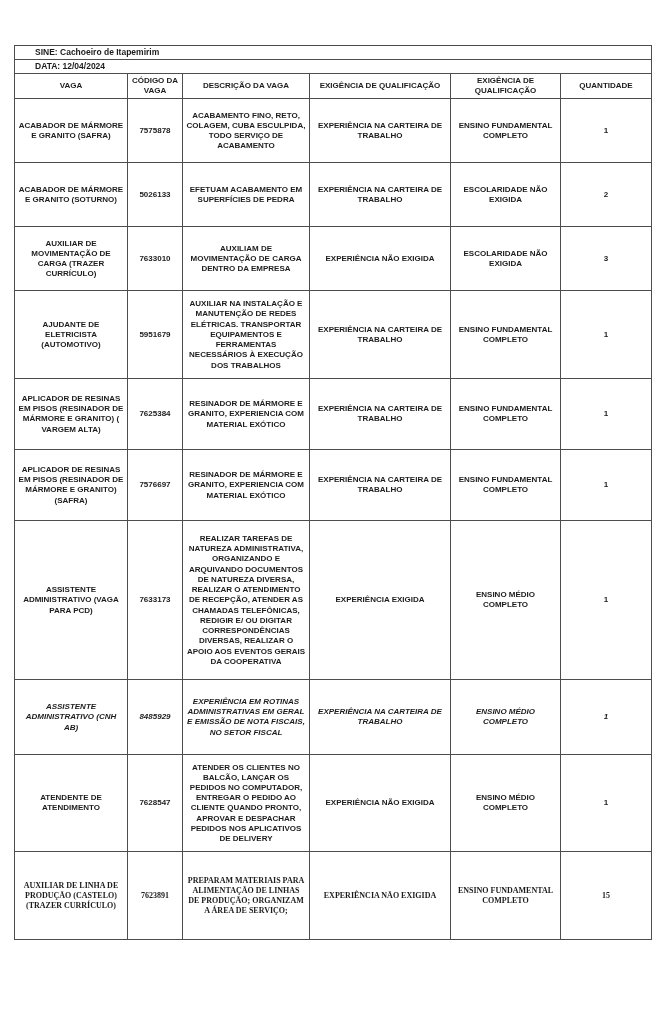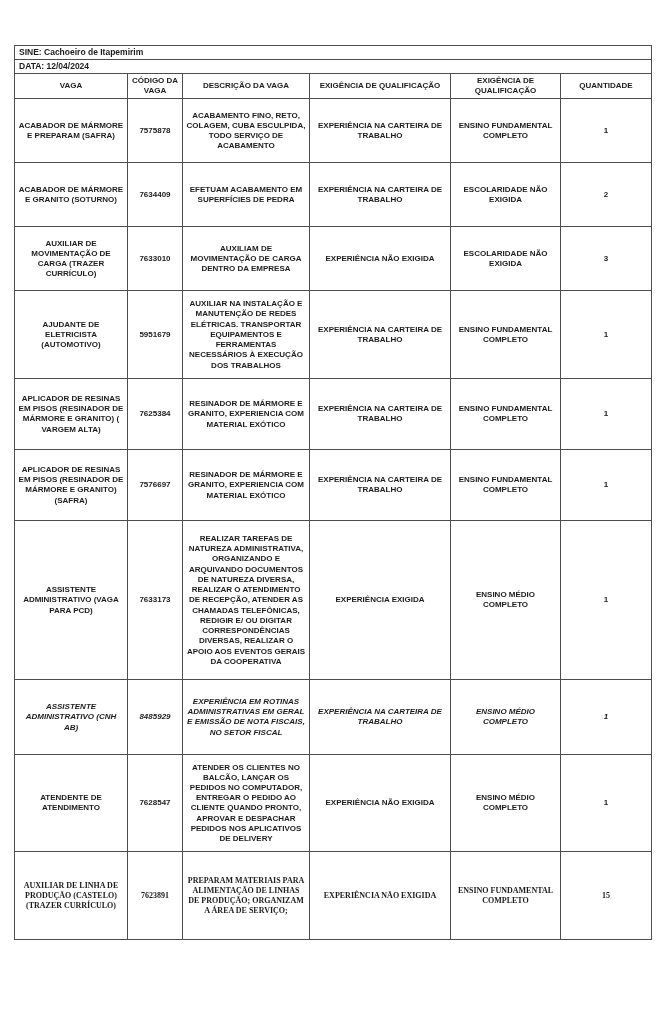--- a/index.html
+++ b/index.html
@@ -33,21 +33,21 @@
     line-height: 1.28;
     padding: 2px 3px;
     text-align: center;
     vertical-align: middle;
     overflow: hidden;
     word-wrap: break-word;
   }
   tr.title-row td {
     text-align: left;
     font-size: 8.5px;
-    padding: 1px 4px;
+    padding: 1px 20px;
     height: 11px;
   }
   tr.col-header-row th {
     height: 20px;
   }
   
   tbody[data-name="job-table-body"] tr:nth-child(1)  { height: 64px; }
   tbody[data-name="job-table-body"] tr:nth-child(2)  { height: 64px; }
   tbody[data-name="job-table-body"] tr:nth-child(3)  { height: 64px; }
   tbody[data-name="job-table-body"] tr:nth-child(4)  { height: 88px; }
@@ -82,30 +82,30 @@
         <th data-name="column-header-vaga">VAGA</th>
         <th data-name="column-header-codigo">CÓDIGO DA VAGA</th>
         <th data-name="column-header-descricao">DESCRIÇÃO DA VAGA</th>
         <th data-name="column-header-qualificacao">EXIGÊNCIA DE QUALIFICAÇÃO</th>
         <th data-name="column-header-escolarizacao">EXIGÊNCIA DE QUALIFICAÇÃO</th>
         <th data-name="column-header-quantidade">QUANTIDADE</th>
       </tr>
     </thead>
     <tbody data-name="job-table-body">
         <tr class="job-row" data-name="table-row">
-    <td data-name="cell-vaga">ACABADOR DE MÁRMORE E PREPARAM (SAFRA)</td>
+    <td data-name="cell-vaga">ACABADOR DE MÁRMORE E GRANITO (SAFRA)</td>
     <td data-name="cell-codigo">7575878</td>
     <td data-name="cell-descricao">ACABAMENTO FINO, RETO, COLAGEM, CUBA ESCULPIDA, TODO SERVIÇO DE ACABAMENTO</td>
     <td data-name="cell-qualificacao">EXPERIÊNCIA NA CARTEIRA DE TRABALHO</td>
     <td data-name="cell-escolarizacao">ENSINO FUNDAMENTAL COMPLETO</td>
     <td data-name="cell-quantidade">1</td>
   </tr>
         <tr class="job-row" data-name="table-row">
     <td data-name="cell-vaga">ACABADOR DE MÁRMORE E GRANITO (SOTURNO)</td>
-    <td data-name="cell-codigo">7634409</td>
+    <td data-name="cell-codigo">5026133</td>
     <td data-name="cell-descricao">EFETUAM ACABAMENTO EM SUPERFÍCIES DE PEDRA</td>
     <td data-name="cell-qualificacao">EXPERIÊNCIA NA CARTEIRA DE TRABALHO</td>
     <td data-name="cell-escolarizacao">ESCOLARIDADE NÃO EXIGIDA</td>
     <td data-name="cell-quantidade">2</td>
   </tr>
         <tr class="job-row" data-name="table-row">
     <td data-name="cell-vaga">AUXILIAR DE MOVIMENTAÇÃO DE CARGA (TRAZER CURRÍCULO)</td>
     <td data-name="cell-codigo">7633010</td>
     <td data-name="cell-descricao">AUXILIAM DE MOVIMENTAÇÃO DE CARGA DENTRO DA EMPRESA</td>
     <td data-name="cell-qualificacao">EXPERIÊNCIA NÃO EXIGIDA</td>

